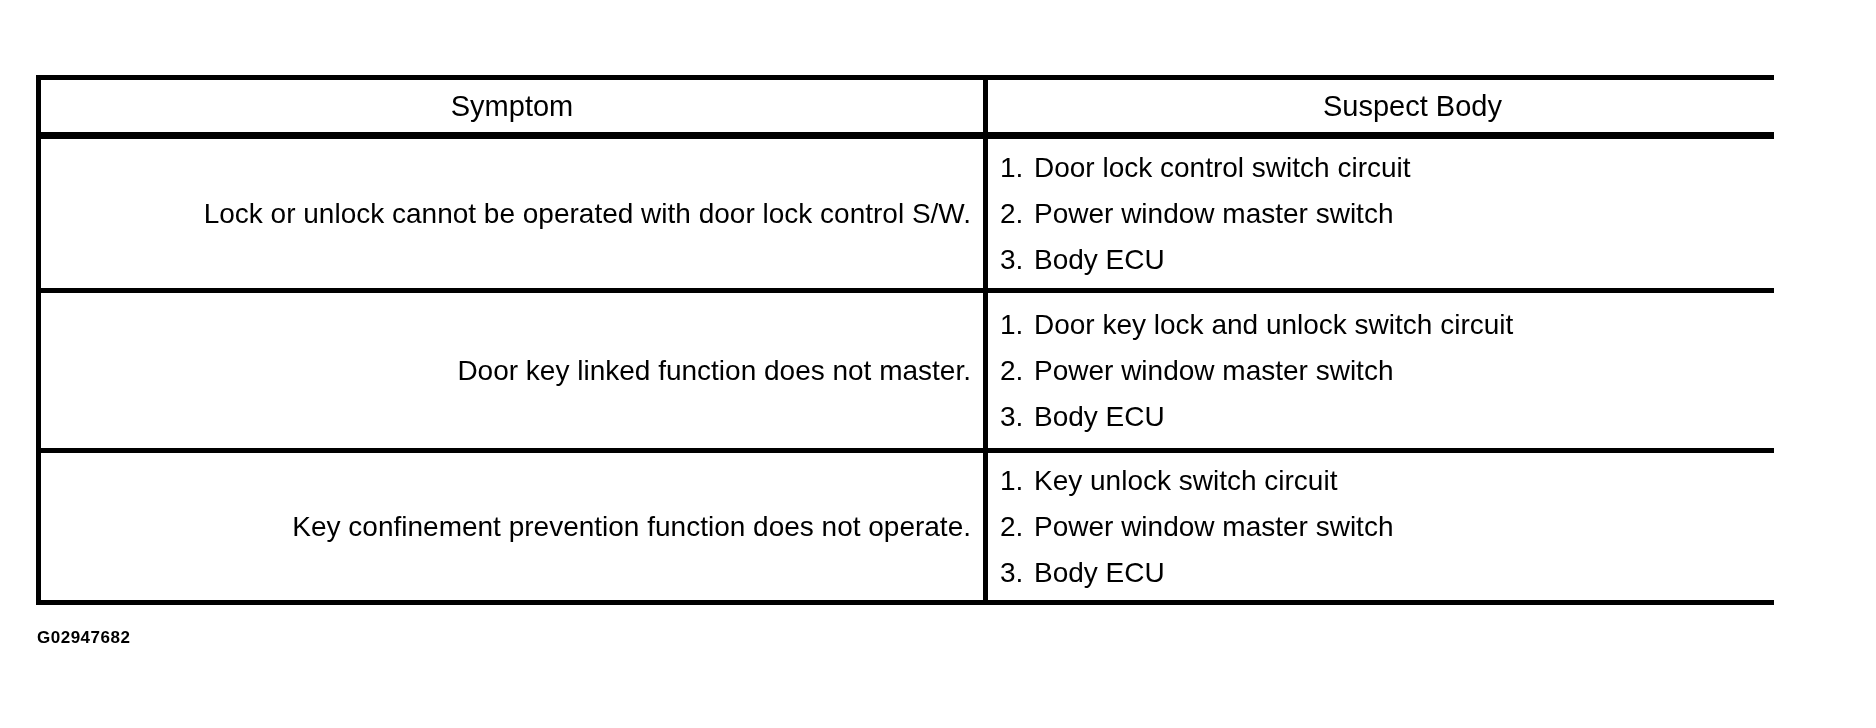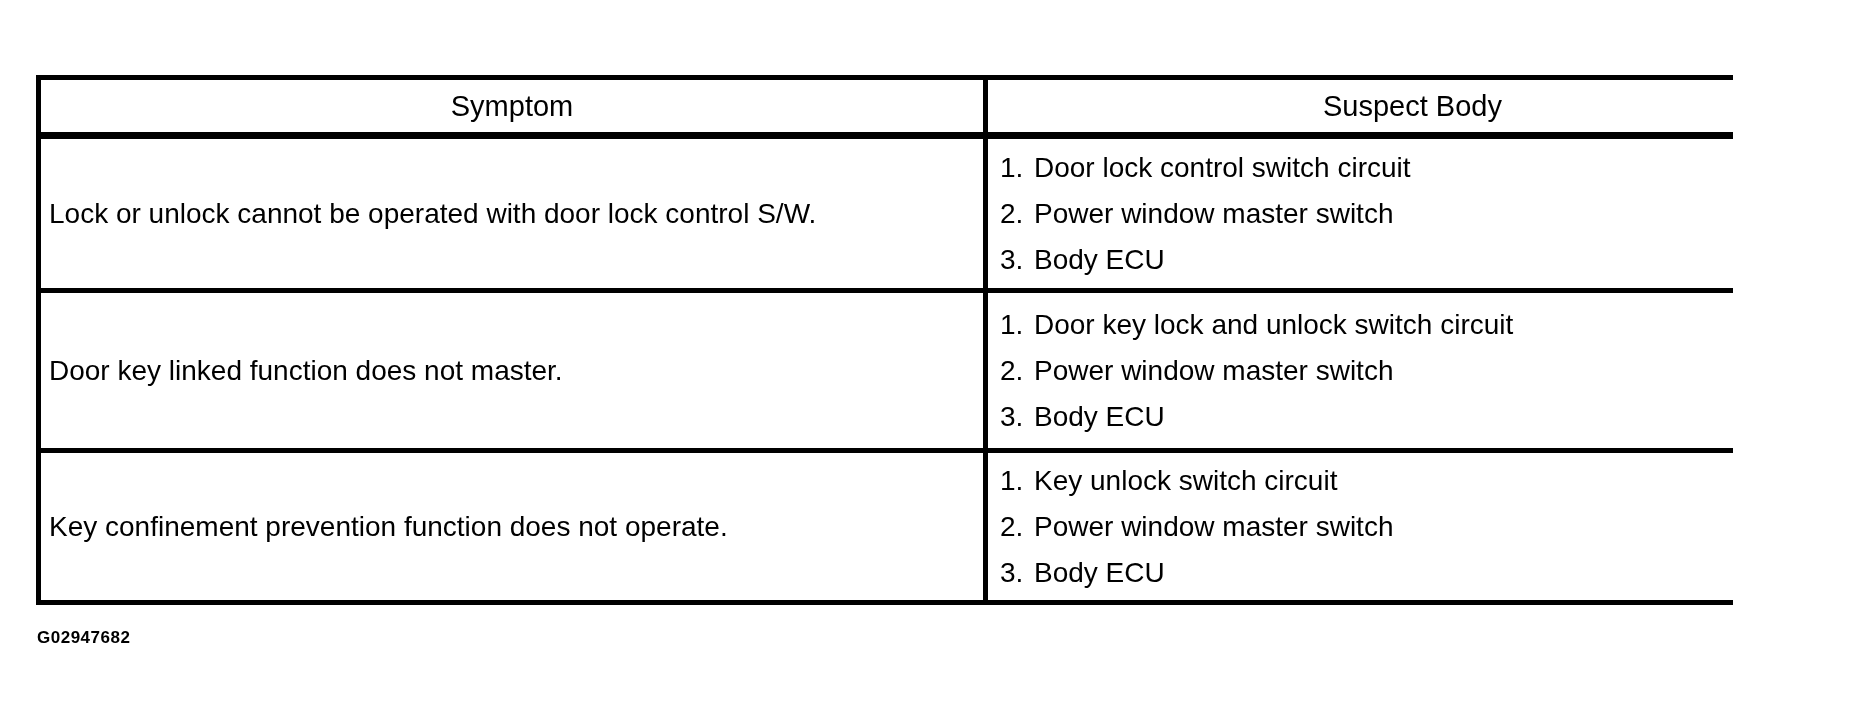--- a/index.html
+++ b/index.html
@@ -8,20 +8,21 @@
     background: #ffffff;
   }
   .canvas {
     position: relative;
     width: 1733px;
     height: 728px;
     background: #ffffff;
     font-family: "Liberation Sans", sans-serif;
     color: #000000;
     overflow: hidden;
+    padding-left: 41px;
   }
   table.symptom-table {
     position: absolute;
     left: 36px;
     top: 75px;
     width: 1801px;
     border-collapse: collapse;
     table-layout: fixed;
   }
   table.symptom-table th,
@@ -37,21 +38,21 @@
     text-align: center;
     vertical-align: middle;
   }
   tr.data-row-0 { height: 155px; }
   tr.data-row-1 { height: 160px; }
   tr.data-row-2 { height: 152px; }
   td.symptom-cell {
     font-size: 28px;
     padding: 0 12px 0 8px;
     vertical-align: middle;
-    text-align: left;
+    text-align: right;
   }
   td.suspects-cell {
     vertical-align: middle;
     padding: 0 10px 0 12px;
   }
   .suspect-item {
     display: flex;
     align-items: baseline;
     line-height: 46px;
     font-size: 28px;

